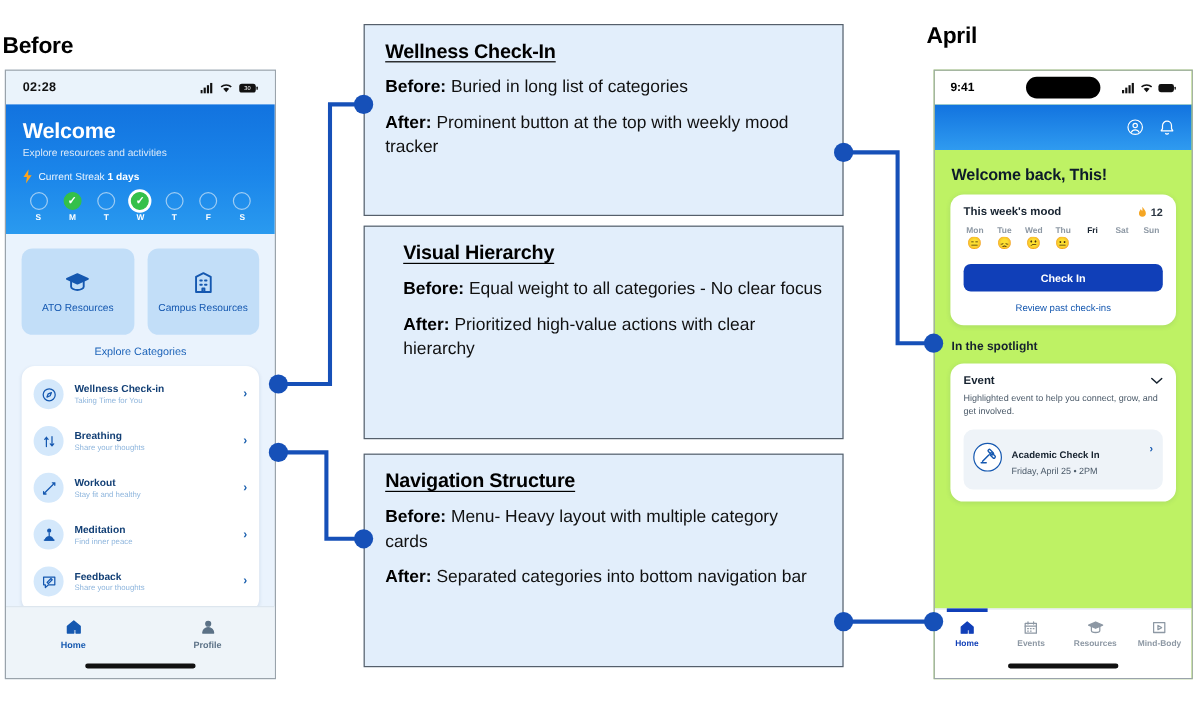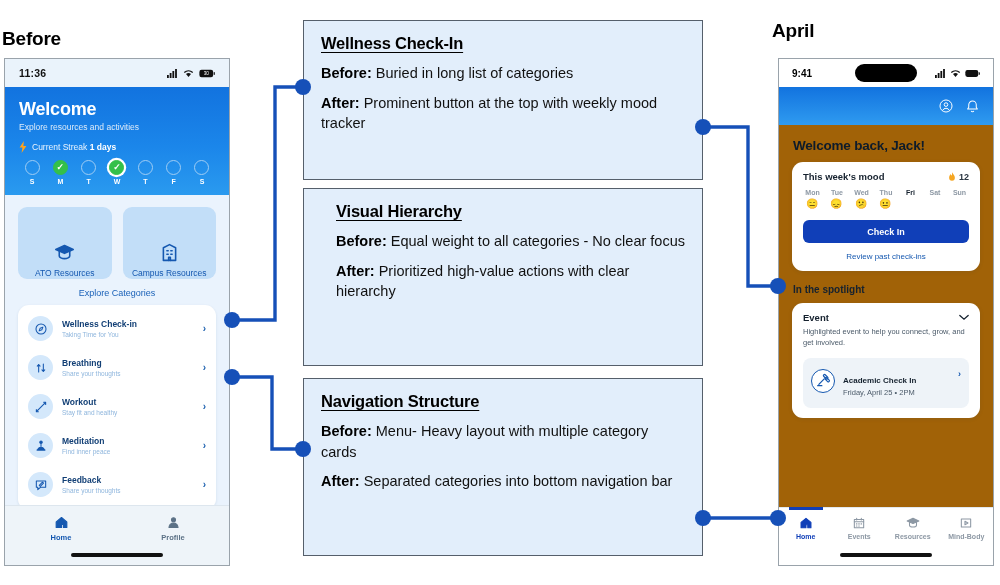--- a/index.html
+++ b/index.html
@@ -21,21 +21,21 @@
   #cap-after  { left: 772px; top: 20px; }
 
   
   .phone {
     position: absolute;
     border: 1px solid #9aa3ab;
     background: #eaf3fd;
     overflow: hidden;
   }
   #phone-before { left: 4px;  top: 58px; width: 226px; height: 508px; }
-  #phone-after  { left: 778px; top: 58px; width: 216px; height: 508px; background:#a16207; }
+  #phone-after  { left: 778px; top: 58px; width: 216px; height: 508px; background:#bef264; }
 
   
   .b-statusbar {
     height: 28px; background: #eaf3fb;
     display: flex; align-items: center; justify-content: space-between;
     padding: 0 14px;
   }
   .b-time { font-size: 10.5px; font-weight: bold; color: #111; letter-spacing:.2px; }
   .b-status-icons { display: flex; align-items: center; gap: 5px; }
 
@@ -58,21 +58,21 @@
   .b-dot.done { background:#34c04a; border-color:#34c04a; }
   .b-dot.today { box-shadow:0 0 0 2.2px #ffffff; background:#34c04a; border-color:#34c04a; }
   .b-check { color:#fff; font-size:9px; line-height:1; font-weight:bold; }
   .b-day-lbl { color:#ffffff; font-size:7px; margin-top:3px; font-weight:600; }
 
   .b-body { padding:12px 13px 0 13px; }
   .b-cards { display:flex; gap:11px; }
   .b-card {
     flex:1; background:#c2def8; border-radius:9px;
     height:72px; display:flex; flex-direction:column;
-    align-items:center; justify-content:flex-end; gap:5px;
+    align-items:center; justify-content:center; gap:5px;
   }
   .b-card-lbl { color:#1558b0; font-size:8.5px; text-align:center; line-height:1.25; font-weight:500; }
   .b-explore { text-align:center; color:#1b62b8; font-size:9px; margin:9px 0 7px; font-weight:500; }
 
   .b-list {
     background:#fff; border-radius:11px; padding:4px 0 6px;
     box-shadow:0 1px 3px rgba(20,60,110,.10);
   }
   .b-item { display:flex; align-items:center; padding:7px 10px; gap:9px; }
   .b-icon-circle {
@@ -198,21 +198,21 @@
 <body>
 
 <div id="stage">
 
   <div class="section-caption" id="cap-before">Before</div>
   <div class="section-caption" id="cap-after">April</div>
 
   <div class="phone" id="phone-before">
 
     <div class="b-statusbar">
-      <span class="b-time">11:36</span>
+      <span class="b-time">02:28</span>
       <span class="b-status-icons">
         <svg width="11" height="9" viewBox="0 0 11 9">
           <rect x="0" y="6" width="1.8" height="3" fill="#111"></rect>
             <rect x="2.7" y="4" width="1.8" height="5" fill="#111"></rect>
           <rect x="5.4" y="2" width="1.8" height="7" fill="#111"></rect>
             <rect x="8.1" y="0" width="1.8" height="9" fill="#111"></rect>
         </svg>
         <svg width="11" height="9" viewBox="0 0 12 9">
           <path d="M6 8.2 L3.3 5.1 a4.3 4.3 0 0 1 5.4 0 Z" fill="#111"></path>
           <path d="M1.4 3.3 a7 7 0 0 1 9.2 0" stroke="#111" stroke-width="1.4" fill="none"></path>
@@ -408,21 +408,21 @@
         <circle cx="10" cy="10" r="8.6" stroke="#fff" stroke-width="1.4" fill="none"></circle>
         <circle cx="10" cy="8" r="2.6" stroke="#fff" stroke-width="1.4" fill="none"></circle>
         <path d="M5.2 16.4 a5.2 5.2 0 0 1 9.6 0" stroke="#fff" stroke-width="1.4" fill="none"></path>
       </svg>
       <svg width="13" height="15" viewBox="0 0 18 20">
         <path d="M9 2.3 a5.2 5.2 0 0 0-5.2 5.2 v3.4 l-1.5 2.6 h13.4 l-1.5-2.6 v-3.4 A5.2 5.2 0 0 0 9 2.3 Z" stroke="#fff" stroke-width="1.4" fill="none" stroke-linejoin="round"></path>
         <path d="M7.2 16 a1.9 1.9 0 0 0 3.6 0" stroke="#fff" stroke-width="1.4" fill="none"></path>
       </svg>
     </div>
 
-    <div class="a-greet">Welcome back, Jack!</div>
+    <div class="a-greet">Welcome back, This!</div>
 
     <div class="a-card a-mood">
       <div class="a-mood-head">
         <span class="a-mood-title">This week's mood</span>
         <span class="a-streak">
           <svg width="8" height="10" viewBox="0 0 10 12">
             <path d="M5 0 C6.6 3 8.6 3.8 8.6 7 A3.6 3.6 0 0 1 1.4 7 C1.4 4.6 2.6 4 3.4 2.4 C3.8 4 5 4.2 5 4.2 Z" fill="#f5a623"></path>
           </svg>
           <span>12</span>
         </span>

